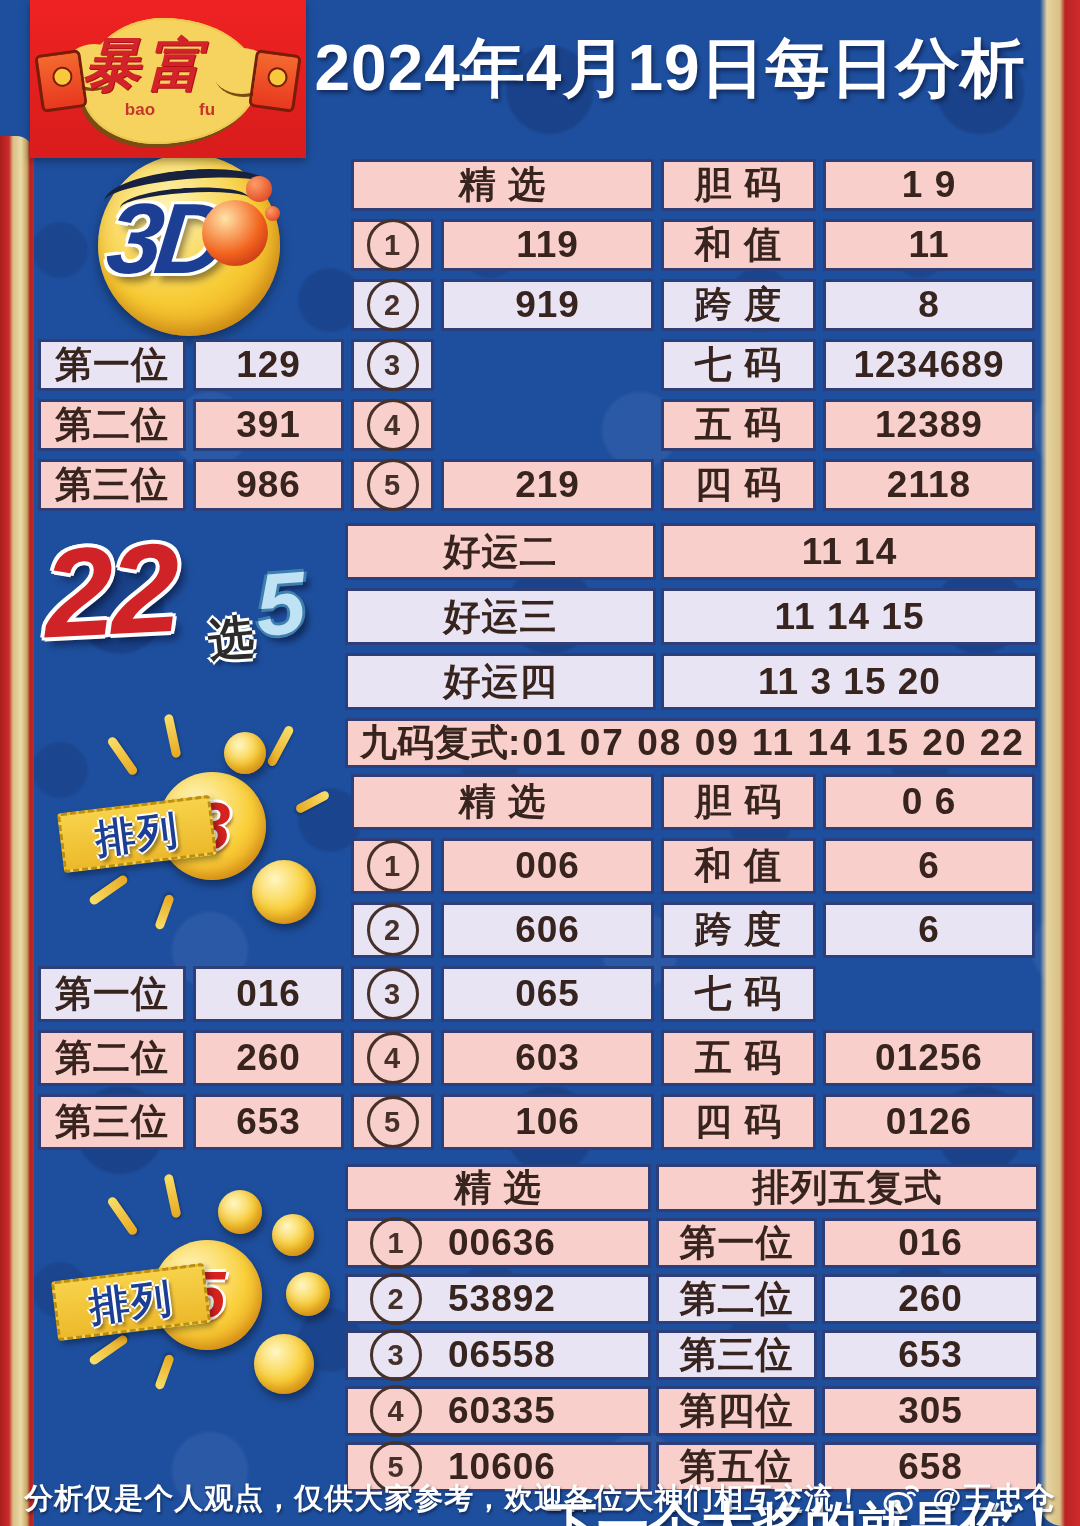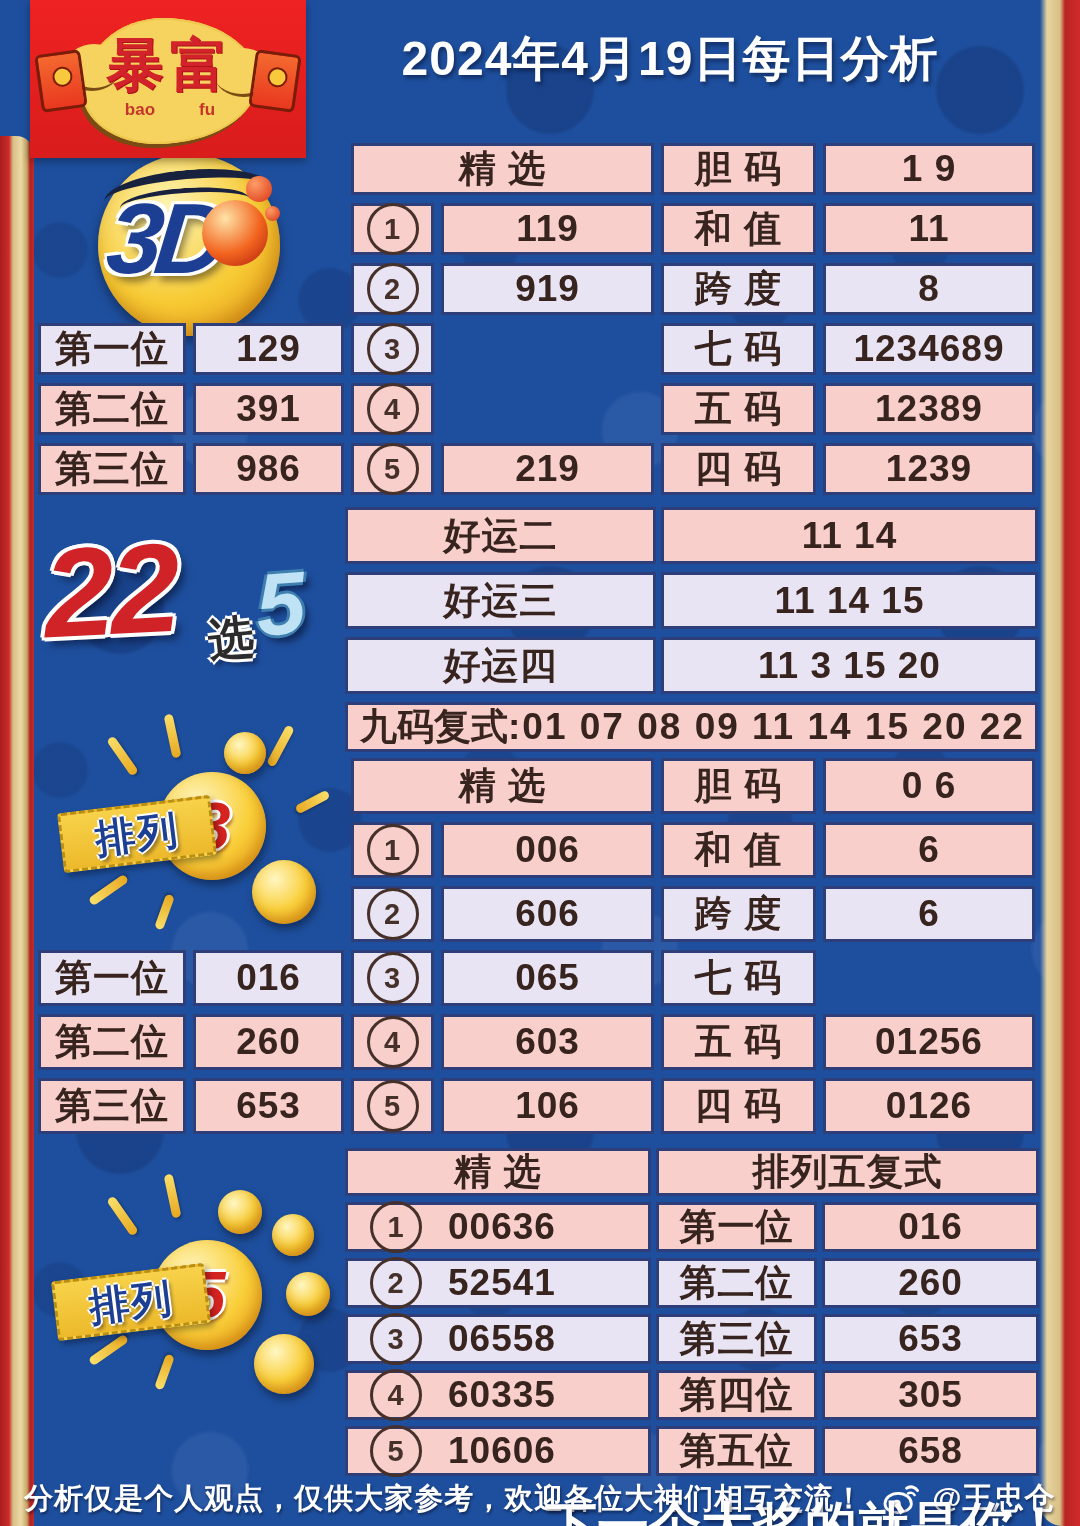--- a/index.html
+++ b/index.html
@@ -24,36 +24,36 @@
     border-bottom-left-radius:22px;}
   
   .brand{position:absolute;left:30px;top:0;width:276px;height:158px;z-index:3;
     background:linear-gradient(180deg,#ef2222,#d91c1c);box-shadow:0 3px 8px rgba(0,0,0,.35);}
   .blob{position:absolute;left:52px;top:18px;width:176px;height:126px;background:#f6d35e;
     border-radius:46% 54% 58% 42% / 58% 50% 50% 42%;
     box-shadow:-3px 4px 0 #7a4b12, inset 0 0 0 2px #eec84e;}
   .blob:before,.blob:after{content:"";position:absolute;background:#f6d35e;border-radius:50%;}
   .blob:before{width:56px;height:44px;left:-16px;top:26px;box-shadow:-2px 3px 0 #7a4b12;}
   .blob:after{width:60px;height:46px;right:-14px;top:30px;box-shadow:2px 3px 0 #7a4b12;}
-  .brand-name{position:absolute;left:0;right:0;top:18px;text-align:center;font-size:58px;line-height:1;
-    font-weight:900;color:#d2232a;letter-spacing:6px;z-index:2;text-shadow:1px 1px 0 #b00f16;}
+  .brand-name{position:absolute;left:0;right:0;top:18px;text-align:left;font-size:58px;line-height:1;
+    font-weight:900;color:#d2232a;letter-spacing:6px;z-index:2;text-shadow:1px 1px 0 #b00f16;font-style:italic;}
   .brand-pinyin{position:absolute;left:0;right:0;top:82px;z-index:2;display:flex;justify-content:center;gap:44px;
     font-size:17px;font-weight:700;color:#c5352c;}
   .env{position:absolute;top:52px;width:40px;height:52px;background:linear-gradient(180deg,#f4692f,#e8381f);
     border:3px solid #7a1d08;border-radius:6px;z-index:1;}
   .env:after{content:"";position:absolute;left:50%;top:12px;width:16px;height:16px;margin-left:-8px;
     border-radius:50%;background:#f8c93c;border:2px solid #7a1d08;}
   .env-l{left:8px;transform:rotate(-8deg);}
   .env-r{right:8px;transform:rotate(8deg);}
   
   .title{position:absolute;left:300px;top:30px;width:740px;margin:0;z-index:2;text-align:center;
-    font-size:48px;line-height:1.2;font-weight:700;color:#ffffff;letter-spacing:1px;
+    font-size:64px;line-height:1.2;font-weight:700;color:#ffffff;letter-spacing:1px;
     text-shadow:2px 3px 4px rgba(0,0,20,.45);}
   
-  .sec{position:absolute;display:grid;z-index:2;}
+  .sec{position:absolute;display:grid;z-index:2;margin-top:16px;}
   .cell{display:flex;align-items:center;justify-content:center;box-sizing:border-box;
     border:3px solid #2e3e78;color:#38241f;font-weight:700;font-size:37px;letter-spacing:1px;}
   .pink{background:#f8cfca;}
   .lav{background:#e9e4f3;}
   .gr1{grid-row:1}.gr2{grid-row:2}.gr3{grid-row:3}.gr4{grid-row:4}.gr5{grid-row:5}.gr6{grid-row:6}
   .gc1{grid-column:1}.gc2{grid-column:2}.gc3{grid-column:3}.gc4{grid-column:4}.gc5{grid-column:5}.gc6{grid-column:6}
   .gc34{grid-column:3/5}.gc12{grid-column:1/3}.gc23{grid-column:2/4}
   .circle{width:46px;height:46px;border:3px solid #46302a;border-radius:50%;flex:0 0 auto;
     display:flex;align-items:center;justify-content:center;font-size:29px;font-weight:700;color:#46302a;
     background:transparent;line-height:1;}
@@ -201,21 +201,21 @@
     <div class="cell pink gr5 gc5">五 码</div>
     <div class="cell pink gr5 gc6">12389</div>
 
     <div class="cell pink gr6 gc1">第三位</div>
     <div class="cell pink gr6 gc2">986</div>
     <div class="cell pink gr6 gc3">
         <span class="circle">5</span>
       </div>
     <div class="cell pink gr6 gc4">219</div>
     <div class="cell pink gr6 gc5">四 码</div>
-    <div class="cell pink gr6 gc6">1239</div>
+    <div class="cell pink gr6 gc6">2118</div>
   </div>
 
   <div class="logo22">
     <span class="n22 outline-w">22</span>
     <span class="nxuan">选</span>
     <span class="n5s">5</span>
   </div>
 
   <div class="sec" id="sec-22">
     <div class="cell pink gr1 gc1">好运二</div>
@@ -312,21 +312,21 @@
 
     <div class="cell pink gr2 gc1 pick5">
       <span class="circle">1</span>
       <span>00636</span>
     </div>
     <div class="cell pink gr2 gc2">第一位</div>
     <div class="cell pink gr2 gc3">016</div>
 
     <div class="cell lav gr3 gc1 pick5">
       <span class="circle">2</span>
-      <span>52541</span>
+      <span>53892</span>
     </div>
     <div class="cell lav gr3 gc2">第二位</div>
     <div class="cell lav gr3 gc3">260</div>
 
     <div class="cell lav gr4 gc1 pick5">
       <span class="circle">3</span>
       <span>06558</span>
     </div>
     <div class="cell lav gr4 gc2">第三位</div>
     <div class="cell lav gr4 gc3">653</div>

